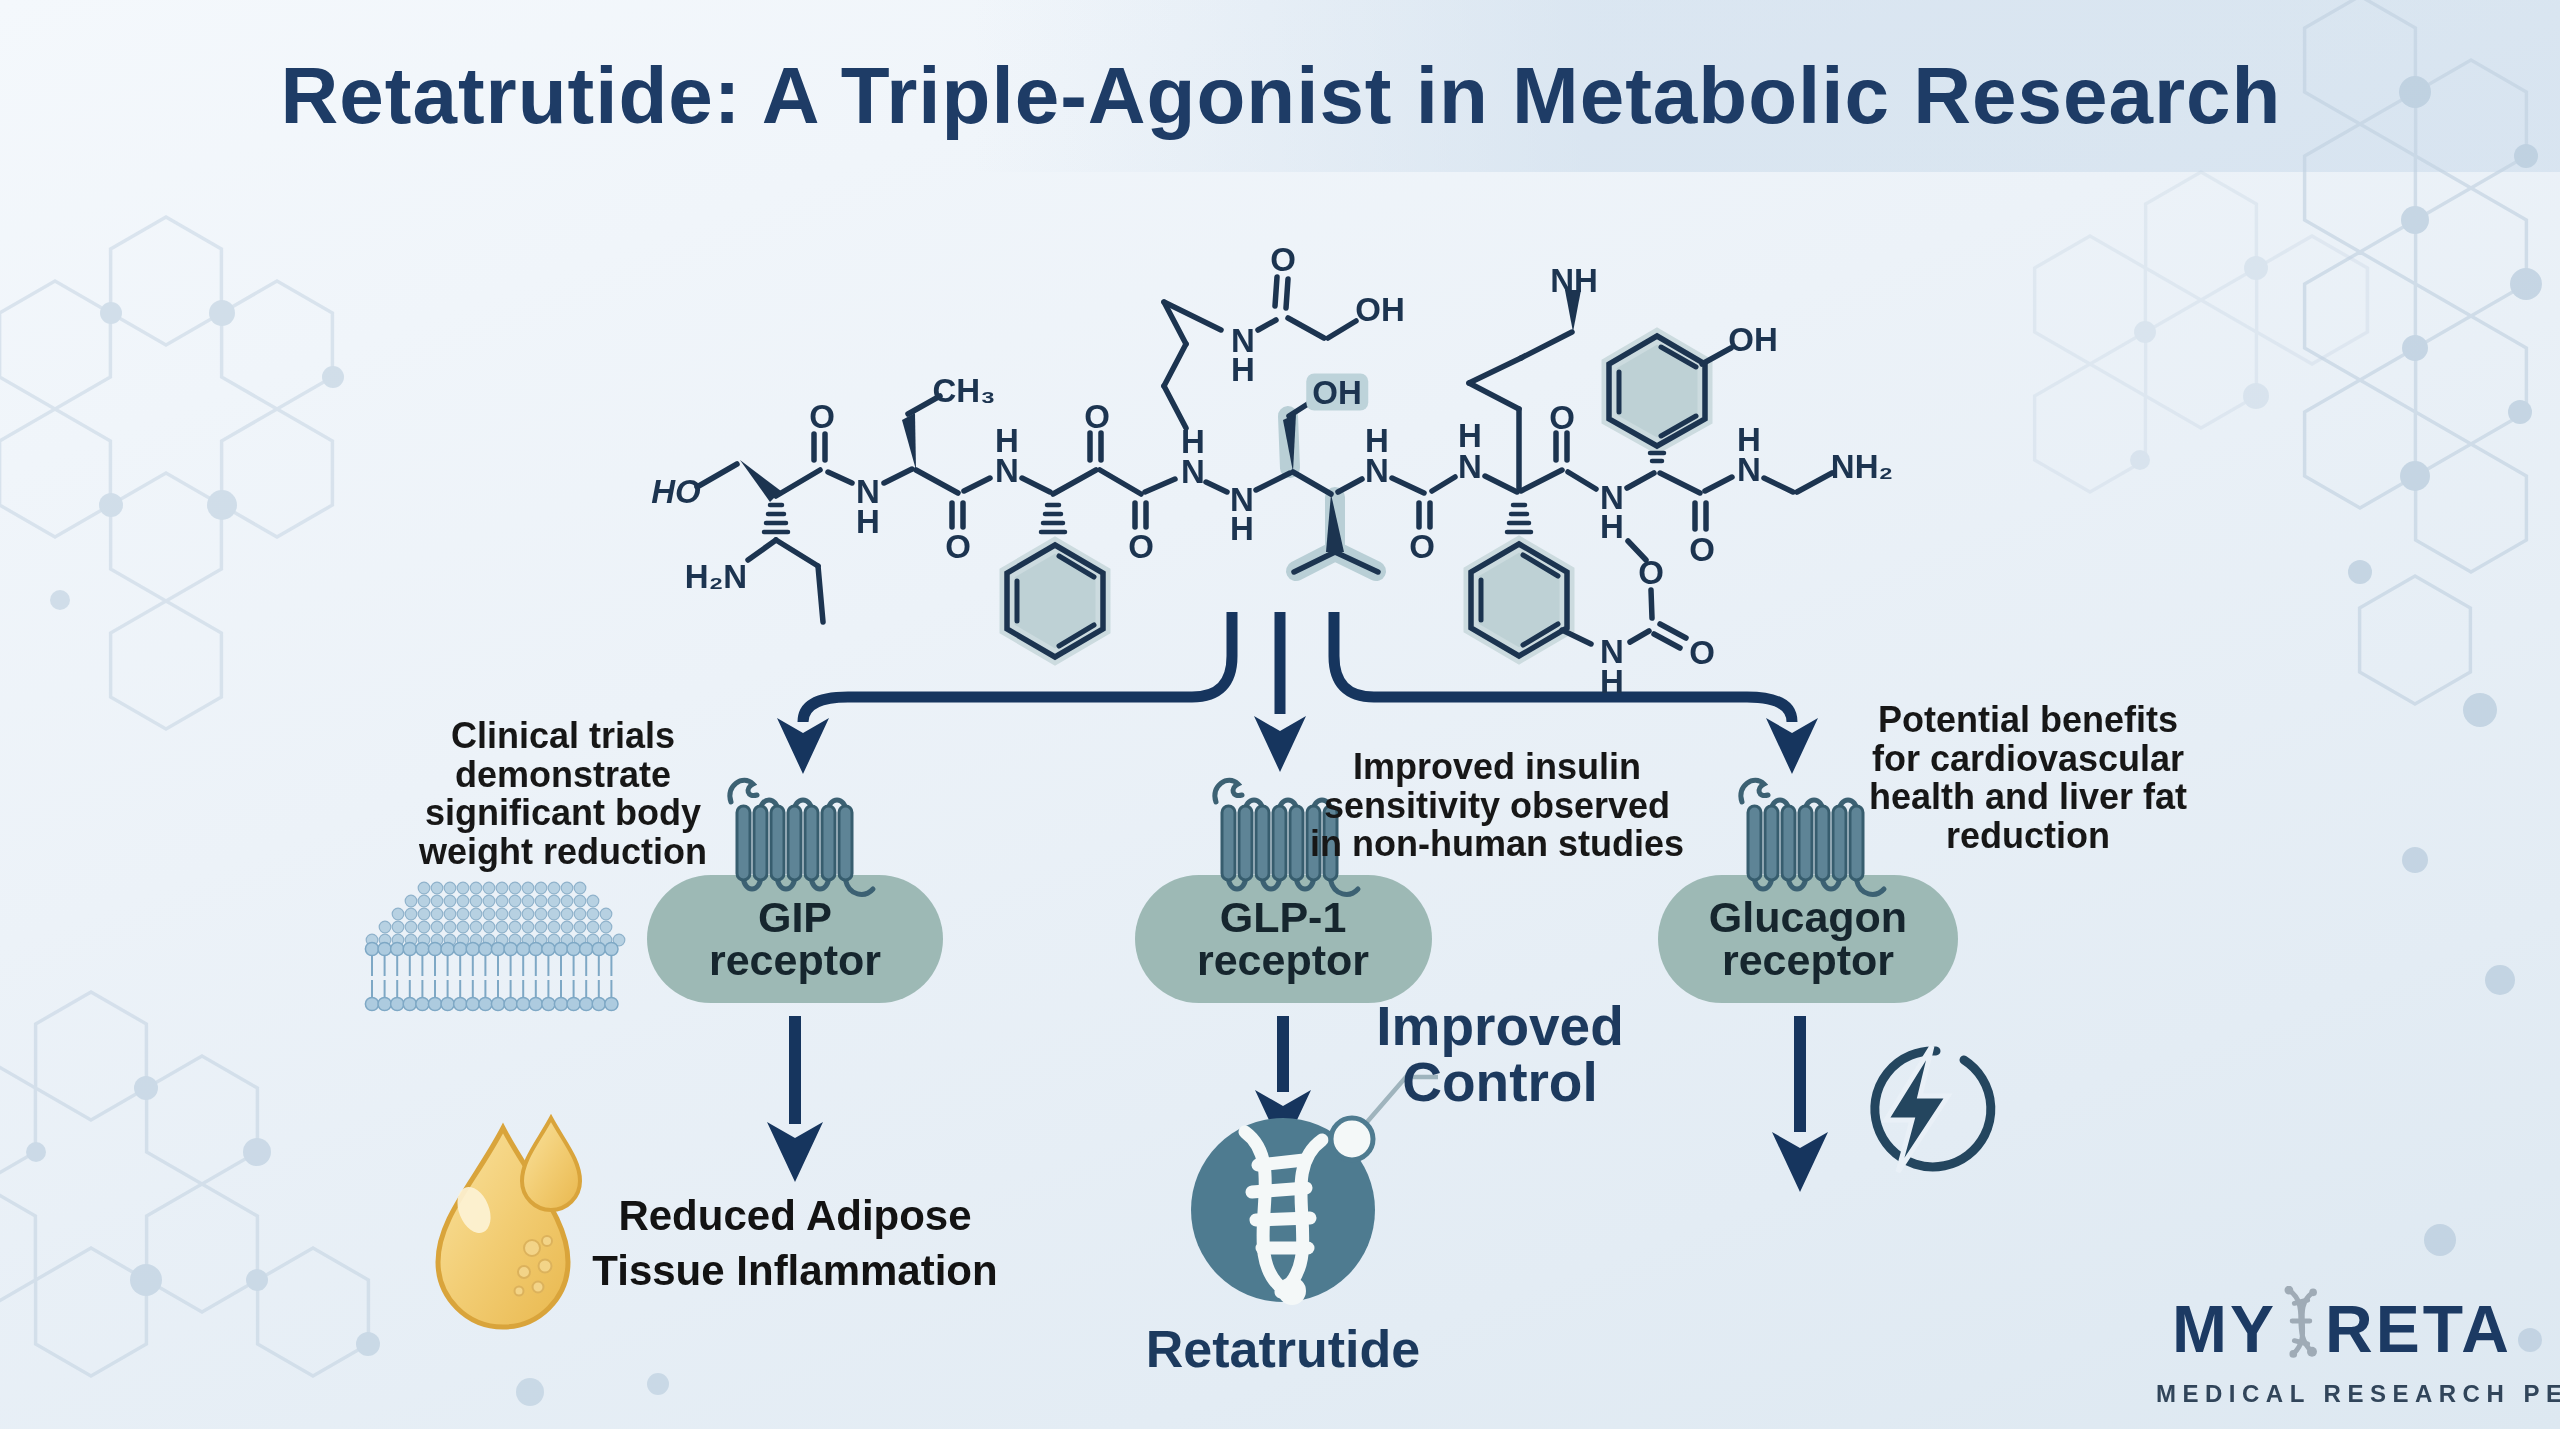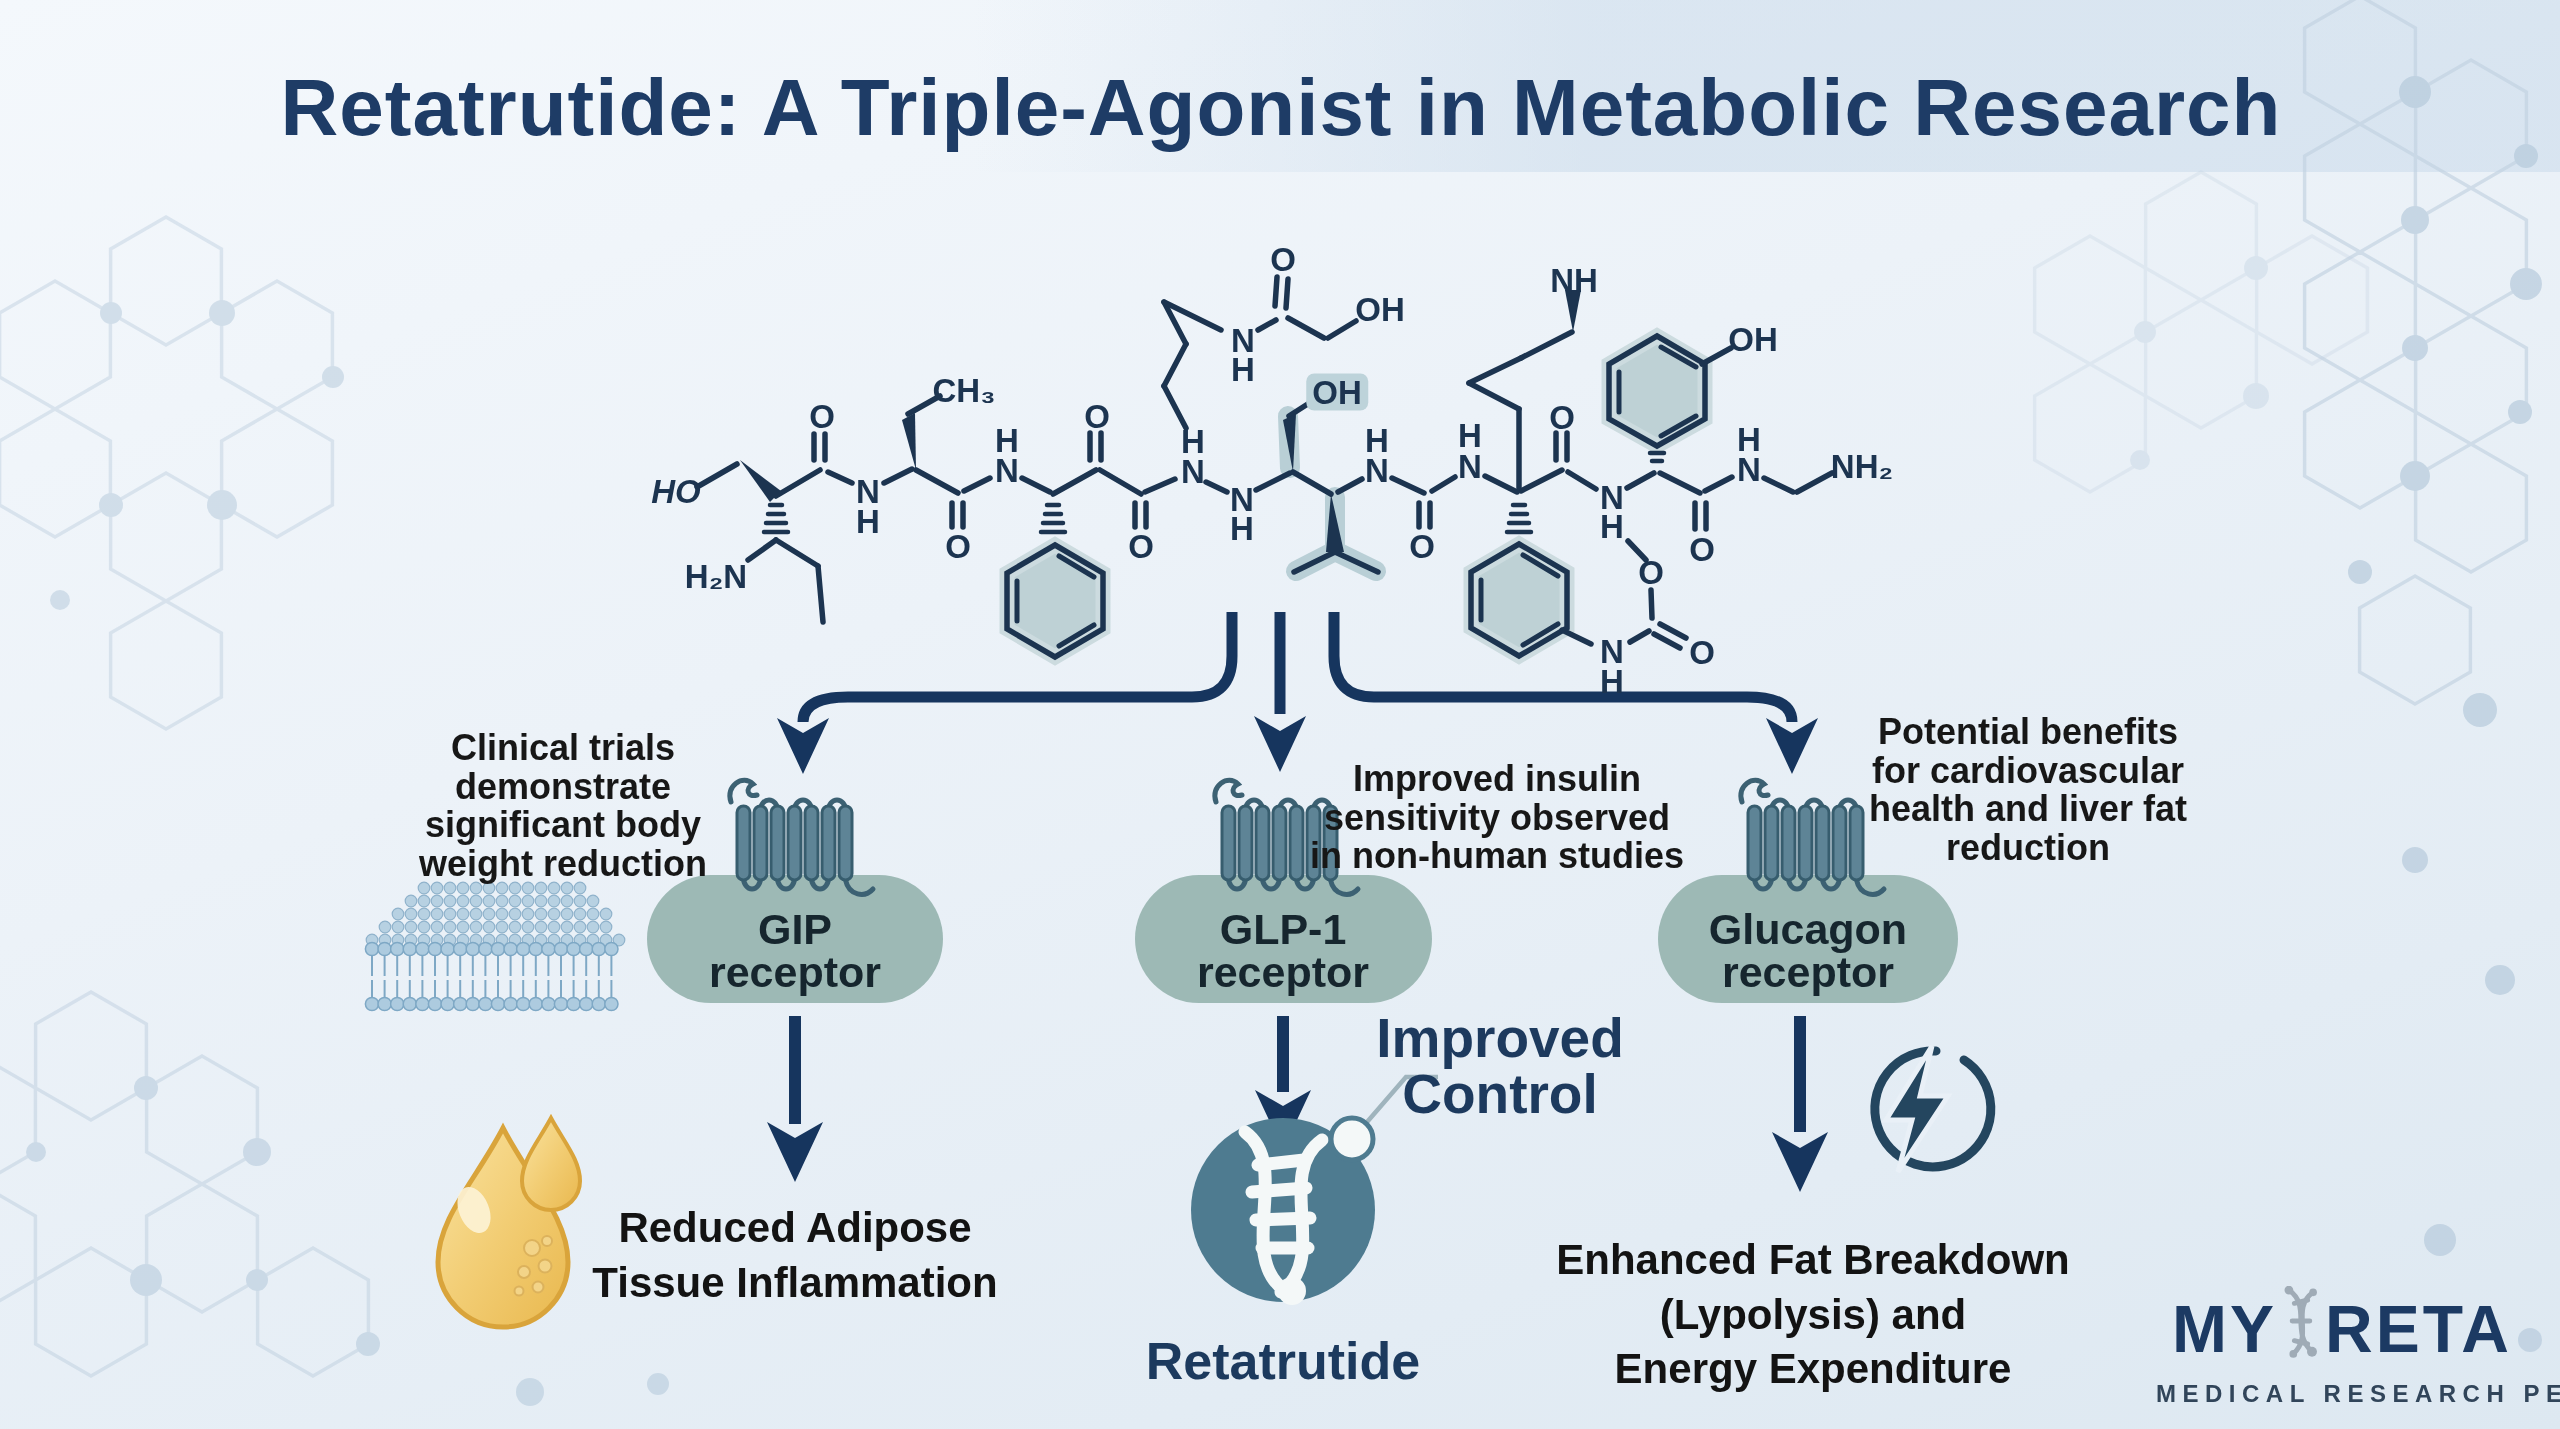--- a/index.html
+++ b/index.html
@@ -2,21 +2,21 @@
 <html><head>
 <meta charset="utf-8">
 <style>
   html,body{margin:0;padding:0;background:#cfdbe6;}
   .canvas{position:relative;width:2560px;height:1429px;overflow:hidden;
     background:linear-gradient(160deg,#f4f8fc 0%,#ecf2f8 40%,#e3ecf4 78%,#dde8f1 100%);
     font-family:"Liberation Sans",sans-serif;}
   .topband{position:absolute;left:0;top:0;width:2560px;height:172px;
     background:linear-gradient(90deg,rgba(203,221,237,0) 38%,rgba(198,216,233,.5) 62%);}
   svg.layer{position:absolute;left:0;top:0;}
-  .txt{position:absolute;transform:translate(-50%,-50%);text-align:center;white-space:pre-line;margin-top:12px;}
+  .txt{position:absolute;transform:translate(-50%,-50%);text-align:center;white-space:pre-line;}
   .title{font-size:80px;font-weight:700;color:#1e3c66;letter-spacing:1px;white-space:nowrap;}
   .note{font-size:36px;line-height:1.07;font-weight:700;color:#171717;}
   .receptor{font-size:43px;line-height:1.0;font-weight:700;color:#16262e;}
   .outcome{font-size:42px;line-height:1.3;font-weight:700;color:#131313;}
   .callout{font-size:55px;line-height:1.02;font-weight:700;color:#1d3a5e;}
   .drug{font-size:52px;font-weight:700;color:#1c3a5e;}
   .mol{position:absolute;transform:translate(-50%,-50%);font-size:33px;font-weight:700;
     color:#1c3450;line-height:1;}
   .mol.hl{background:#bdd3da;border-radius:8px;padding:2px 6px;}
   .logo{position:absolute;left:2156px;top:1288px;width:372px;}
@@ -507,23 +507,20 @@
 
   <div class="txt receptor" style="left:795px;top:939px"><span>GIP</span><br><span>receptor</span></div>
   <div class="txt receptor" style="left:1283px;top:939px"><span>GLP-1</span><br><span>receptor</span></div>
   <div class="txt receptor" style="left:1808px;top:939px"><span>Glucagon</span><br><span>receptor</span></div>
 
   <div class="txt outcome" style="left:795px;top:1244px">Reduced Adipose
 Tissue Inflammation</div>
   <div class="txt callout" style="left:1500px;top:1054px">Improved
 Control</div>
   <div class="txt drug" style="left:1283px;top:1349px">Retatrutide</div>
-  <div class="txt outcome" style="left:1813px;top:1303px">Enhanced Fat Breakdown
-(Lypolysis) and
-Energy Expenditure</div>
 
   <div>
       <span class="mol" style="left: 676px; top: 491px; font-style: italic;">HO</span>
       <span class="mol" style="left: 716px; top: 576px;">H₂N</span>
       <span class="mol" style="left: 822px; top: 416px;">O</span>
       <span class="mol" style="left: 868px; top: 491px;">N</span>
       <span class="mol" style="left: 868px; top: 521px;">H</span>
       <span class="mol" style="left: 964px; top: 390px;">CH₃</span>
       <span class="mol" style="left: 958px; top: 546px;">O</span>
       <span class="mol" style="left: 1007px; top: 440px;">H</span>

